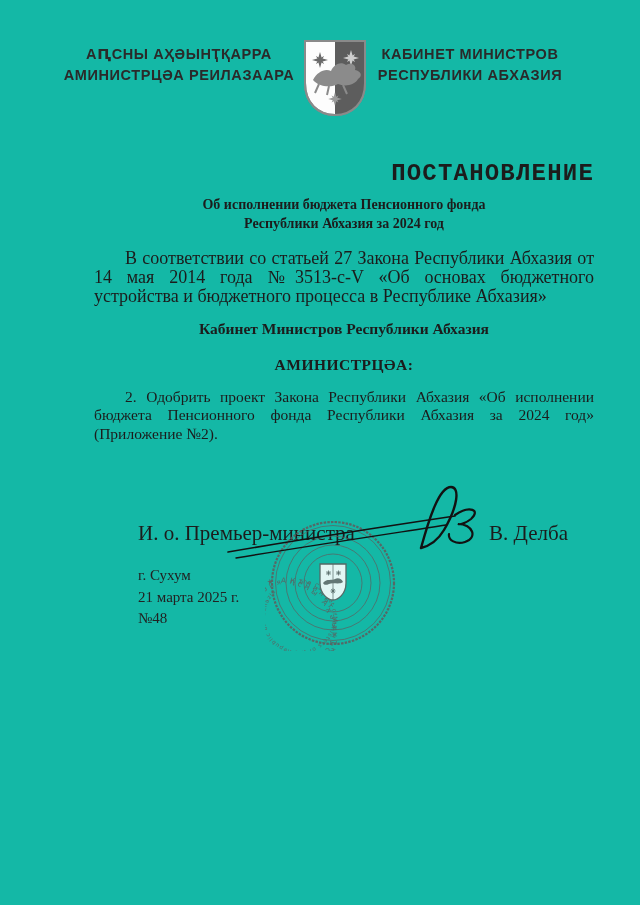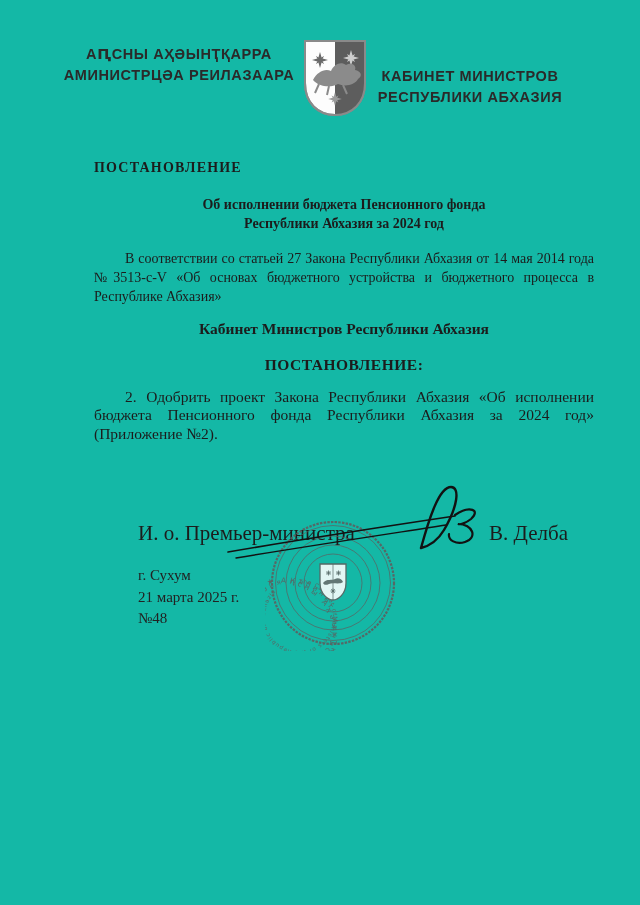--- a/index.html
+++ b/index.html
@@ -14,36 +14,35 @@
     position:absolute; left:56px; top:44px; width:246px; text-align:center;
     font-family:"Liberation Sans","DejaVu Sans",sans-serif;
     font-weight:bold; font-size:14.5px; line-height:21px; letter-spacing:0.6px;
     color:#2a2a2a;
   }
   .lh-right {
     position:absolute; left:366px; top:44px; width:208px; text-align:center;
     font-family:"Liberation Sans","DejaVu Sans",sans-serif;
     font-weight:bold; font-size:14.5px; line-height:21px; letter-spacing:0.6px;
     color:#2a2a2a;
-    margin-top:22px;
   }
   .emblem { position:absolute; left:301px; top:38px; width:68px; height:80px; }
 
   
   .doc-title {
-    position:absolute; left:94px; top:160px; width:500px; text-align:left;
-    font-size:14px; font-weight:bold; letter-spacing:1.2px;
+    position:absolute; left:94px; top:160px; width:500px; text-align:right;
+    font-size:24px; font-weight:bold; letter-spacing:1.2px;font-family:Liberation Mono, monospace;
   }
   .doc-subject {
     position:absolute; left:94px; top:196px; width:500px; text-align:center;
     font-size:14px; font-weight:bold; line-height:18.5px;
   }
   .preamble {
     position:absolute; left:94px; top:249px; width:500px;
-    font-size:14px; line-height:19.2px; text-align:justify; text-indent:31px;
+    font-size:18px; line-height:19.2px; text-align:justify; text-indent:31px;
   }
   .authority {
     position:absolute; left:94px; top:320px; width:500px; text-align:center;
     font-size:15.5px; font-weight:bold;
   }
   .decree {
     position:absolute; left:94px; top:356px; width:500px; text-align:center;
     font-size:15.5px; font-weight:bold; letter-spacing:0.5px;
   }
   .items {
@@ -111,21 +110,21 @@
 
   <div class="doc-subject">
     <span>Об исполнении бюджета Пенсионного фонда</span><br>
     <span>Республики Абхазия за 2024 год</span>
   </div>
 
   <p class="preamble">В соответствии со статьей 27 Закона Республики Абхазия от 14 мая 2014 года №3513-с-V «Об основах бюджетного устройства и бюджетного процесса в Республике Абхазия»</p>
 
   <div class="authority">Кабинет Министров Республики Абхазия</div>
 
-  <div class="decree">ПОСТАНОВЛЕНИЕ:</div>
+  <div class="decree">АМИНИСТРЦӘА:</div>
 
   <div class="items">
     <p>2. Одобрить проект Закона Республики Абхазия «Об исполнении бюджета Пенсионного фонда Республики Абхазия за 2024 год» (Приложение №2).</p>
   </div>
 
   <div class="sig-row">
     <span>И. о. Премьер-министра</span>
     <span>В. Делба</span>
   </div>
 

